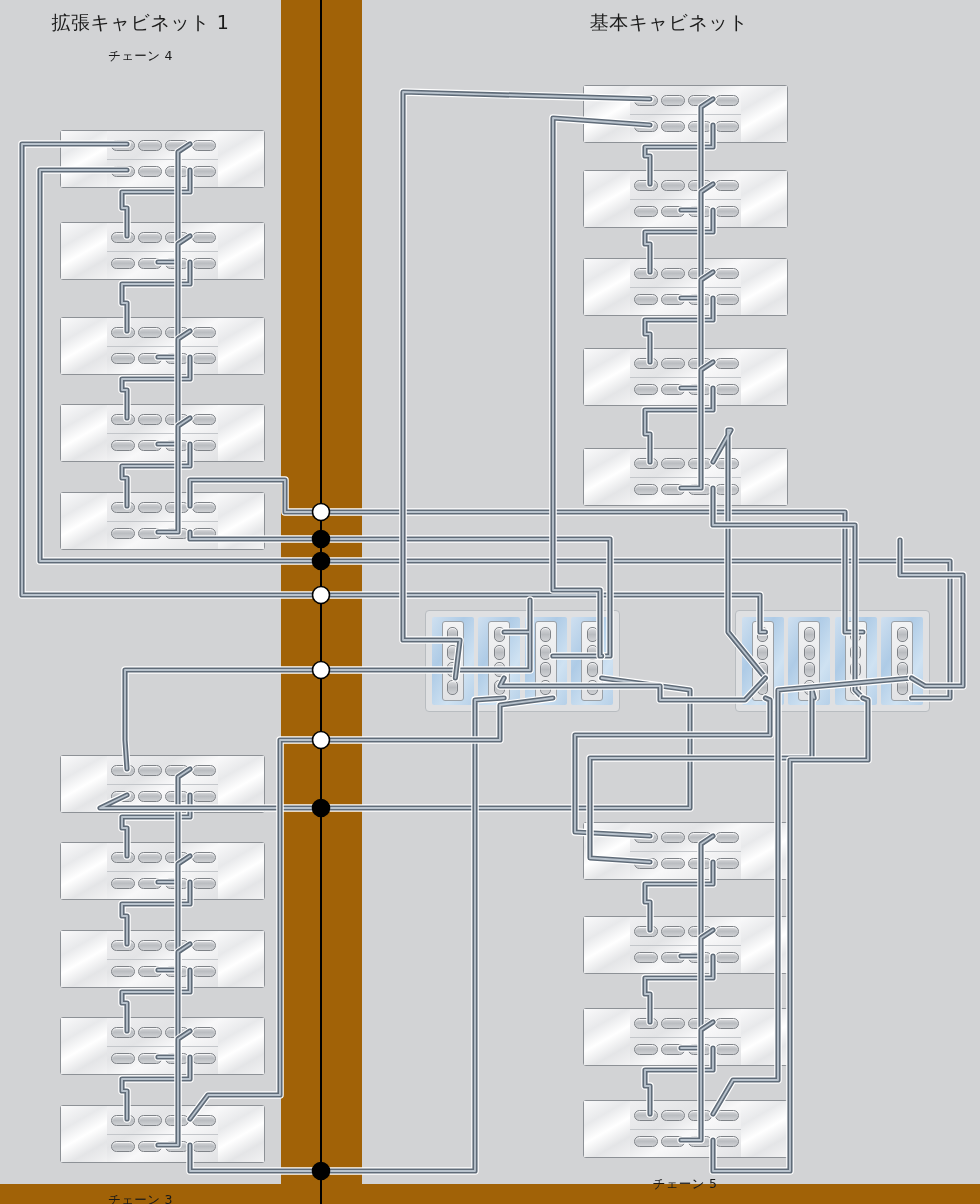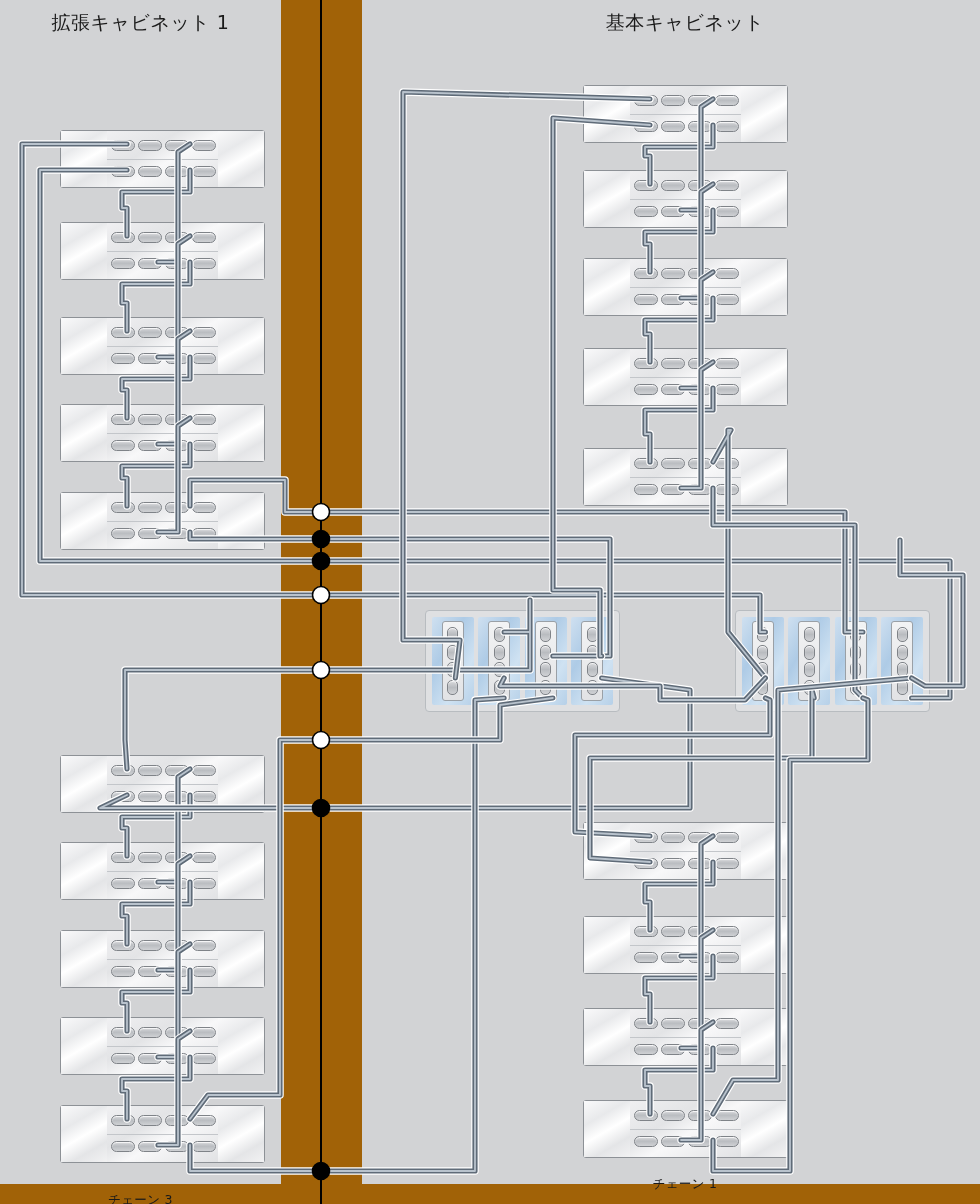--- a/index.html
+++ b/index.html
@@ -55,25 +55,26 @@
 </head>
 <body>
 
 <div id="stage">
 
   <div class="panel" style="left:0;top:0;width:281px;height:1184px;"></div>
   <div class="panel" style="left:362px;top:0;width:618px;height:1184px;"></div>
   <div class="divider" style="left:320px;top:0;height:1204px;"></div>
 
   <div class="cab-title" style="left:0;top:10px;width:281px;">拡張キャビネット 1</div>
-
-  <div class="cab-title" style="left:500px;top:10px;width:370px;">基本キャビネット</div>
+  <div class="chain-label" style="left:0;top:48px;width:281px;">チェーン 4</div>
+
+  <div class="cab-title" style="left:484px;top:10px;width:370px;">基本キャビネット</div>
 
   <div class="chain-label" style="left:0;top:1176px;width:281px;margin-top:16px;">チェーン 3</div>
-  <div class="chain-label" style="left:520px;top:1176px;width:330px;">チェーン 1</div>
+  <div class="chain-label" style="left:520px;top:1176px;width:330px;">チェーン 5</div>
 
   <div id="shelf-host">
       <div class="shelf" style="left: 60px; top: 130px;">
         <div class="endcap l"></div>
         <div class="endcap r"></div>
         <div class="bays"></div>
         <div class="midline"></div>
         <div class="prow top">
           <div class="port"></div>
           <div class="port"></div>

